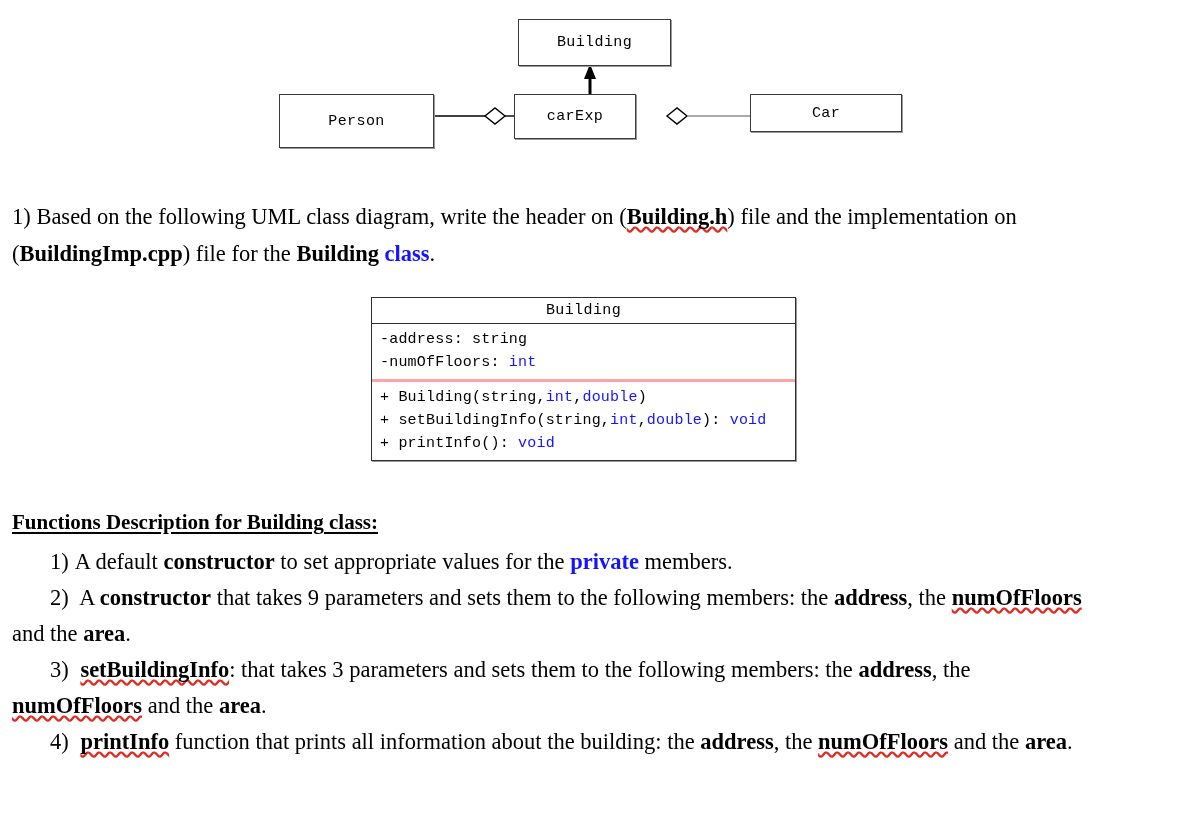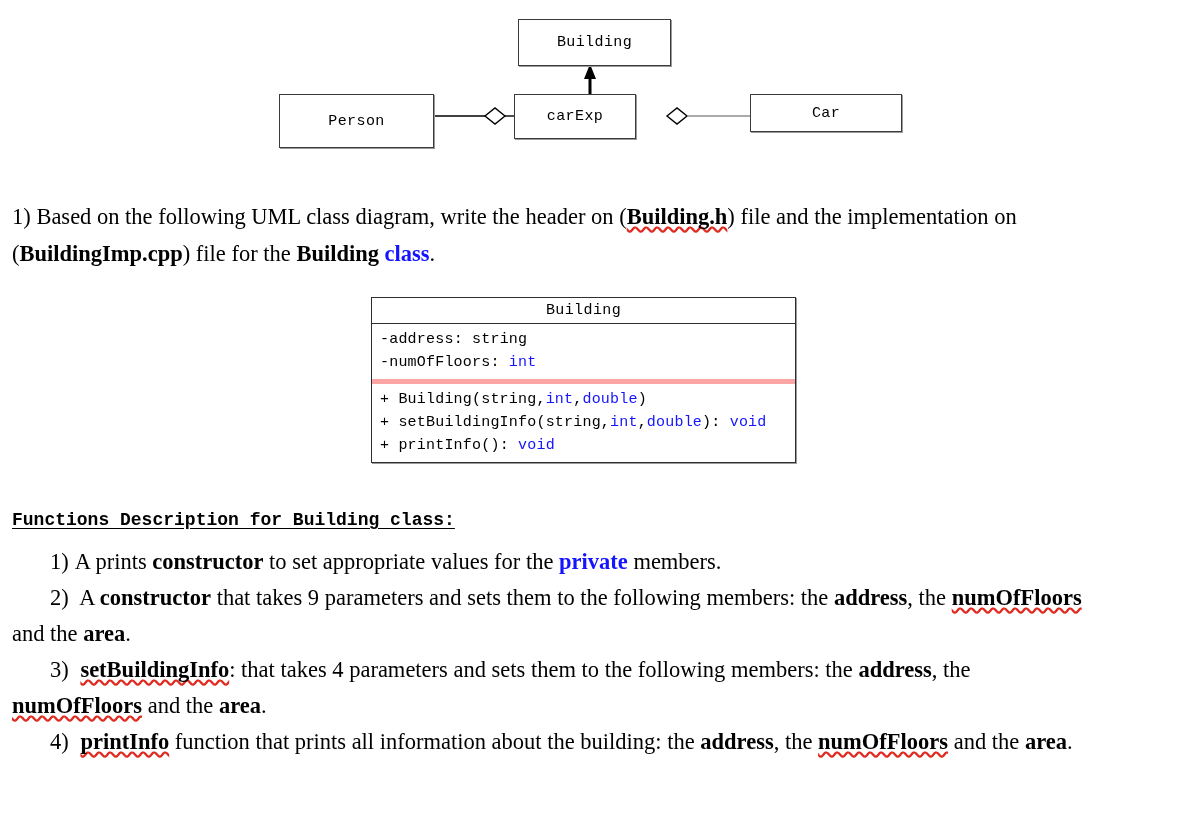--- a/index.html
+++ b/index.html
@@ -90,37 +90,37 @@
   }
   #uml-class-title {
     text-align: center;
     padding: 4px 0 4px;
     border-bottom: 1px solid #2e2e2e;
     letter-spacing: 0.4px;
   }
   .uml-compartment {
     padding: 4px 0 5px 8px;
   }
-  #uml-attributes { border-bottom: 5px solid #fca5a5; }
+  #uml-attributes { border-bottom: 3px solid #fca5a5; }
   .uml-line {
     white-space: pre;
     line-height: 23px;
     letter-spacing: 0.2px;
   }
 
   
   #functions-heading {
     position: absolute;
     left: 12px;
     top: 510px;
-    font-size: 18px;
+    font-size: 21px;
     font-weight: bold;
     text-decoration: underline;
     text-underline-offset: 3px;
-    font-family: Liberation Mono, monospace;
+    font-family: Liberation Serif, serif;
   }
   #functions-list {
     position: absolute;
     left: 12px;
     top: 544px;
     width: 1072px;
     font-size: 22.5px;
     line-height: 36px;
   }
   .fn-item {
@@ -175,24 +175,24 @@
     <div class="uml-line"><span>+</span> Building(string,<span class="blue" style="font-weight:normal">int</span>,<span class="blue" style="font-weight:normal">double</span>)</div>
     <div class="uml-line"><span>+</span> setBuildingInfo(string,<span class="blue" style="font-weight:normal">int</span>,<span class="blue" style="font-weight:normal">double</span>): <span class="blue" style="font-weight:normal">void</span></div>
     <div class="uml-line"><span>+</span> <span>printInfo()</span>: <span class="blue" style="font-weight:normal">void</span></div>
   </div>
 </div>
 
 <div id="functions-heading">Functions Description for Building class:</div>
 
 <div id="functions-list">
   <div class="fn-item">
-    <span class="num">1)</span><span><span>A prints </span><b>constructor</b><span> to set appropriate values for the </span><b class="blue">private</b><span> members.</span></span>
+    <span class="num">1)</span><span><span>A default </span><b>constructor</b><span> to set appropriate values for the </span><b class="blue">private</b><span> members.</span></span>
   </div>
   <div class="fn-item">
     <span class="num">2)</span><span><span> A </span><b>constructor</b><span> that takes 9 parameters and sets them to the following members: the </span><b>address</b><span>, the </span><b class="sq">numOfFloors</b><span> and the </span><b>area</b><span>.</span></span>
   </div>
   <div class="fn-item">
-    <span class="num">3)</span><span><span> </span><b class="sq">setBuildingInfo</b><span>: that takes 4 parameters and sets them to the following members: the </span><b>address</b><span>, the </span><b class="sq">numOfFloors</b><span> and the </span><b>area</b><span>.</span></span>
+    <span class="num">3)</span><span><span> </span><b class="sq">setBuildingInfo</b><span>: that takes 3 parameters and sets them to the following members: the </span><b>address</b><span>, the </span><b class="sq">numOfFloors</b><span> and the </span><b>area</b><span>.</span></span>
   </div>
   <div class="fn-item">
     <span class="num">4)</span><span><span> </span><b class="sq">printInfo</b><span> function that prints all information about the building: the </span><b>address</b><span>, the </span><b class="sq">numOfFloors</b><span> and the </span><b>area</b><span>.</span></span>
   </div>
 </div>
 
 </body></html>

